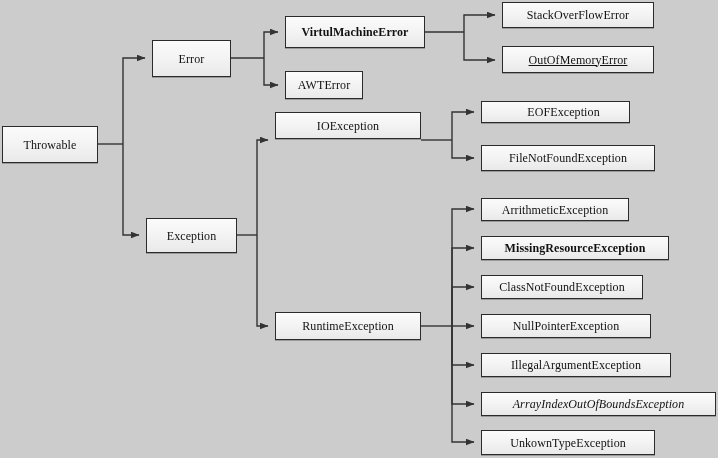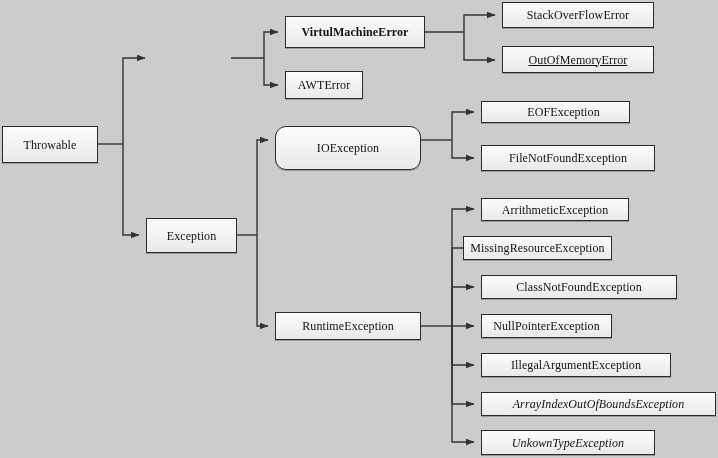--- a/index.html
+++ b/index.html
@@ -89,62 +89,65 @@
       <path d="M452,326 L452,365 L474,365" marker-end="url(#arrowhead)"></path>
       <path d="M452,326 L452,404 L474,404" marker-end="url(#arrowhead)"></path>
       <path d="M452,326 L452,442 L474,442" marker-end="url(#arrowhead)"></path>
 
     </g>
   </svg>
 
   <div class="node" style="left: 2px; top: 126px; width: 96px; height: 37px;">
     <span>Throwable</span>
   </div>
+  <div class="node" style="left: 152px; top: 40px; width: 79px; height: 37px;">
+    <span>Error</span>
+  </div>
   <div class="node" style="left: 146px; top: 218px; width: 91px; height: 35px;">
     <span>Exception</span>
   </div>
   <div class="node" style="left: 285px; top: 16px; width: 140px; height: 32px; font-weight: bold;">
     <span>VirtulMachineError</span>
   </div>
   <div class="node" style="left: 285px; top: 71px; width: 78px; height: 28px;">
     <span>AWTError</span>
   </div>
   <div class="node" style="left: 502px; top: 2px; width: 152px; height: 26px;">
     <span>StackOverFlowError</span>
   </div>
   <div class="node" style="left: 502px; top: 46px; width: 152px; height: 27px; text-decoration: underline;">
     <span>OutOfMemoryError</span>
   </div>
-  <div class="node" style="left: 275px; top: 126px; width: 146px; height: 44px; border-radius: 11px;">
+  <div class="node" style="left: 275px; top: 112px; width: 146px; height: 27px;">
     <span>IOException</span>
   </div>
   <div class="node" style="left: 481px; top: 101px; width: 149px; height: 22px; padding-left: 16px;">
     <span>EOFException</span>
   </div>
   <div class="node" style="left: 481px; top: 145px; width: 174px; height: 26px;">
     <span>FileNotFoundException</span>
   </div>
   <div class="node" style="left: 275px; top: 312px; width: 146px; height: 28px;">
     <span>RuntimeException</span>
   </div>
   <div class="node" style="left: 481px; top: 198px; width: 148px; height: 23px;">
     <span>ArrithmeticException</span>
   </div>
-  <div class="node" style="left: 463px; top: 236px; width: 149px; height: 24px;">
+  <div class="node" style="left: 481px; top: 236px; width: 188px; height: 24px; font-weight: bold;">
     <span>MissingResourceException</span>
   </div>
-  <div class="node" style="left: 481px; top: 275px; width: 196px; height: 24px;">
+  <div class="node" style="left: 481px; top: 275px; width: 162px; height: 24px;">
     <span>ClassNotFoundException</span>
   </div>
-  <div class="node" style="left: 481px; top: 314px; width: 131px; height: 24px;">
+  <div class="node" style="left: 481px; top: 314px; width: 170px; height: 24px;">
     <span>NullPointerException</span>
   </div>
   <div class="node" style="left: 481px; top: 353px; width: 190px; height: 24px;">
     <span>IllegalArgumentException</span>
   </div>
   <div class="node" style="left: 481px; top: 392px; width: 235px; height: 24px; font-style: italic;">
     <span>ArrayIndexOutOfBoundsException</span>
   </div>
-  <div class="node" style="left: 481px; top: 430px; width: 174px; height: 25px; font-style: italic;">
+  <div class="node" style="left: 481px; top: 430px; width: 174px; height: 25px;">
     <span>UnkownTypeException</span>
   </div>
 
 </div>
 
 </body></html>

